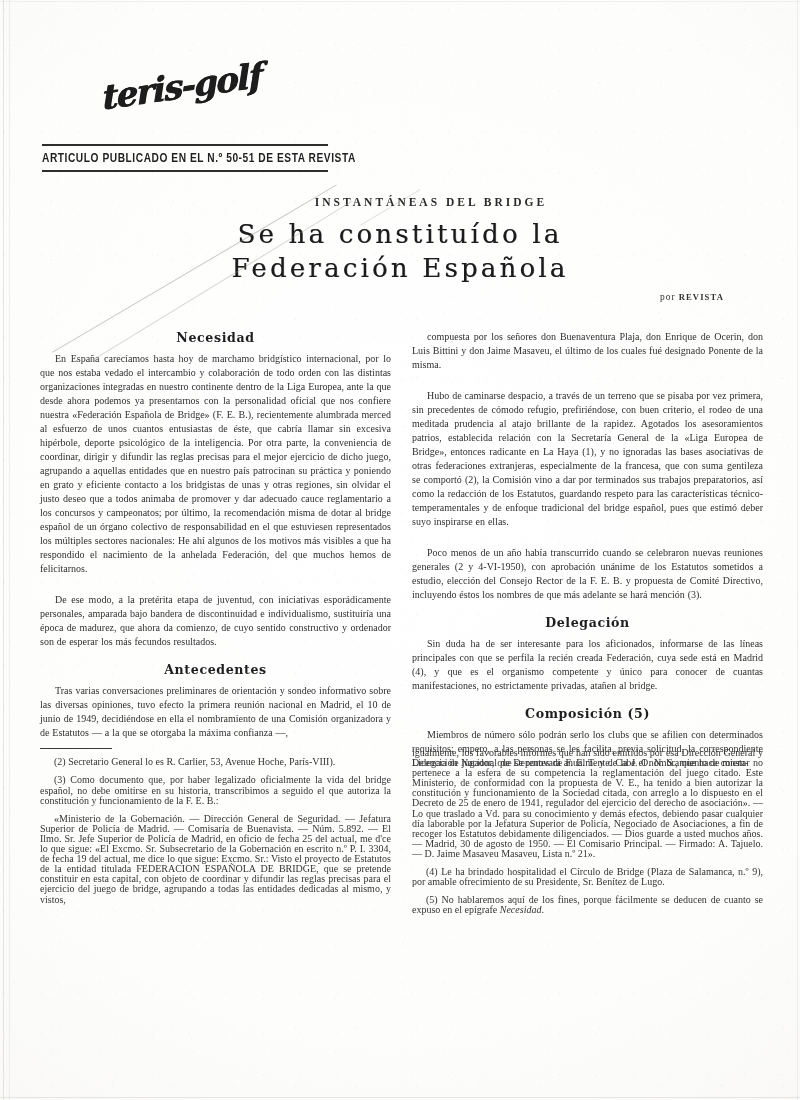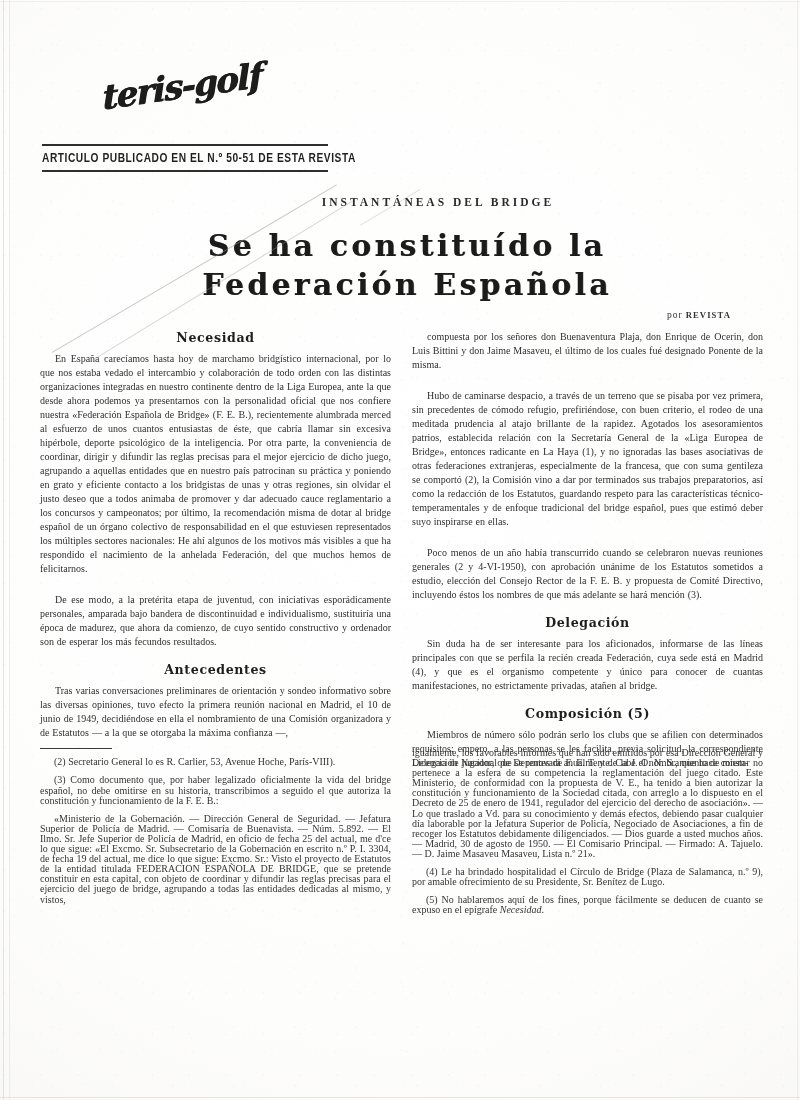--- a/index.html
+++ b/index.html
@@ -62,35 +62,35 @@
   .kicker{
     position:absolute;left:2px;top:90px;
     font-family:"Liberation Sans", sans-serif;
     font-weight:700;font-size:10.2px;letter-spacing:.55px;
     color:#1f1f1f;
     transform:scaleY(1.32);transform-origin:left top;
     white-space:nowrap;
   }
 
   
-  .titleblock{position:absolute;left:47px;top:196px;width:720px;text-align:center;}
+  .titleblock{position:absolute;left:40px;top:196px;width:720px;text-align:center;}
   .eyebrow{
     font-family:"Liberation Serif", serif;
     font-weight:700;font-size:11.5px;letter-spacing:3.0px;
     color:#2a2a2a;
     margin-left:62px;
   }
   .bigtitle{
     font-family:"DejaVu Serif", serif;
-    font-weight:700;
-    font-size:30px;
+    font-weight:400;
+    font-size:26px;
     letter-spacing:3.2px;
     color:#1b1b1b;
     line-height:1.30;
-    margin-top:18px;
+    margin-top:10px;
     text-shadow:0.5px 0 0 rgba(0,0,0,.45);
   }
   .bigtitle .l2{display:block;}
   .byline{
     margin-top:6px;margin-right:36px;
     text-align:right;
     font-family:"Liberation Serif", serif;
     font-size:9.5px;letter-spacing:.9px;color:#333;
   }
   .byline b{font-weight:700;font-size:8.6px;letter-spacing:1.1px;}

